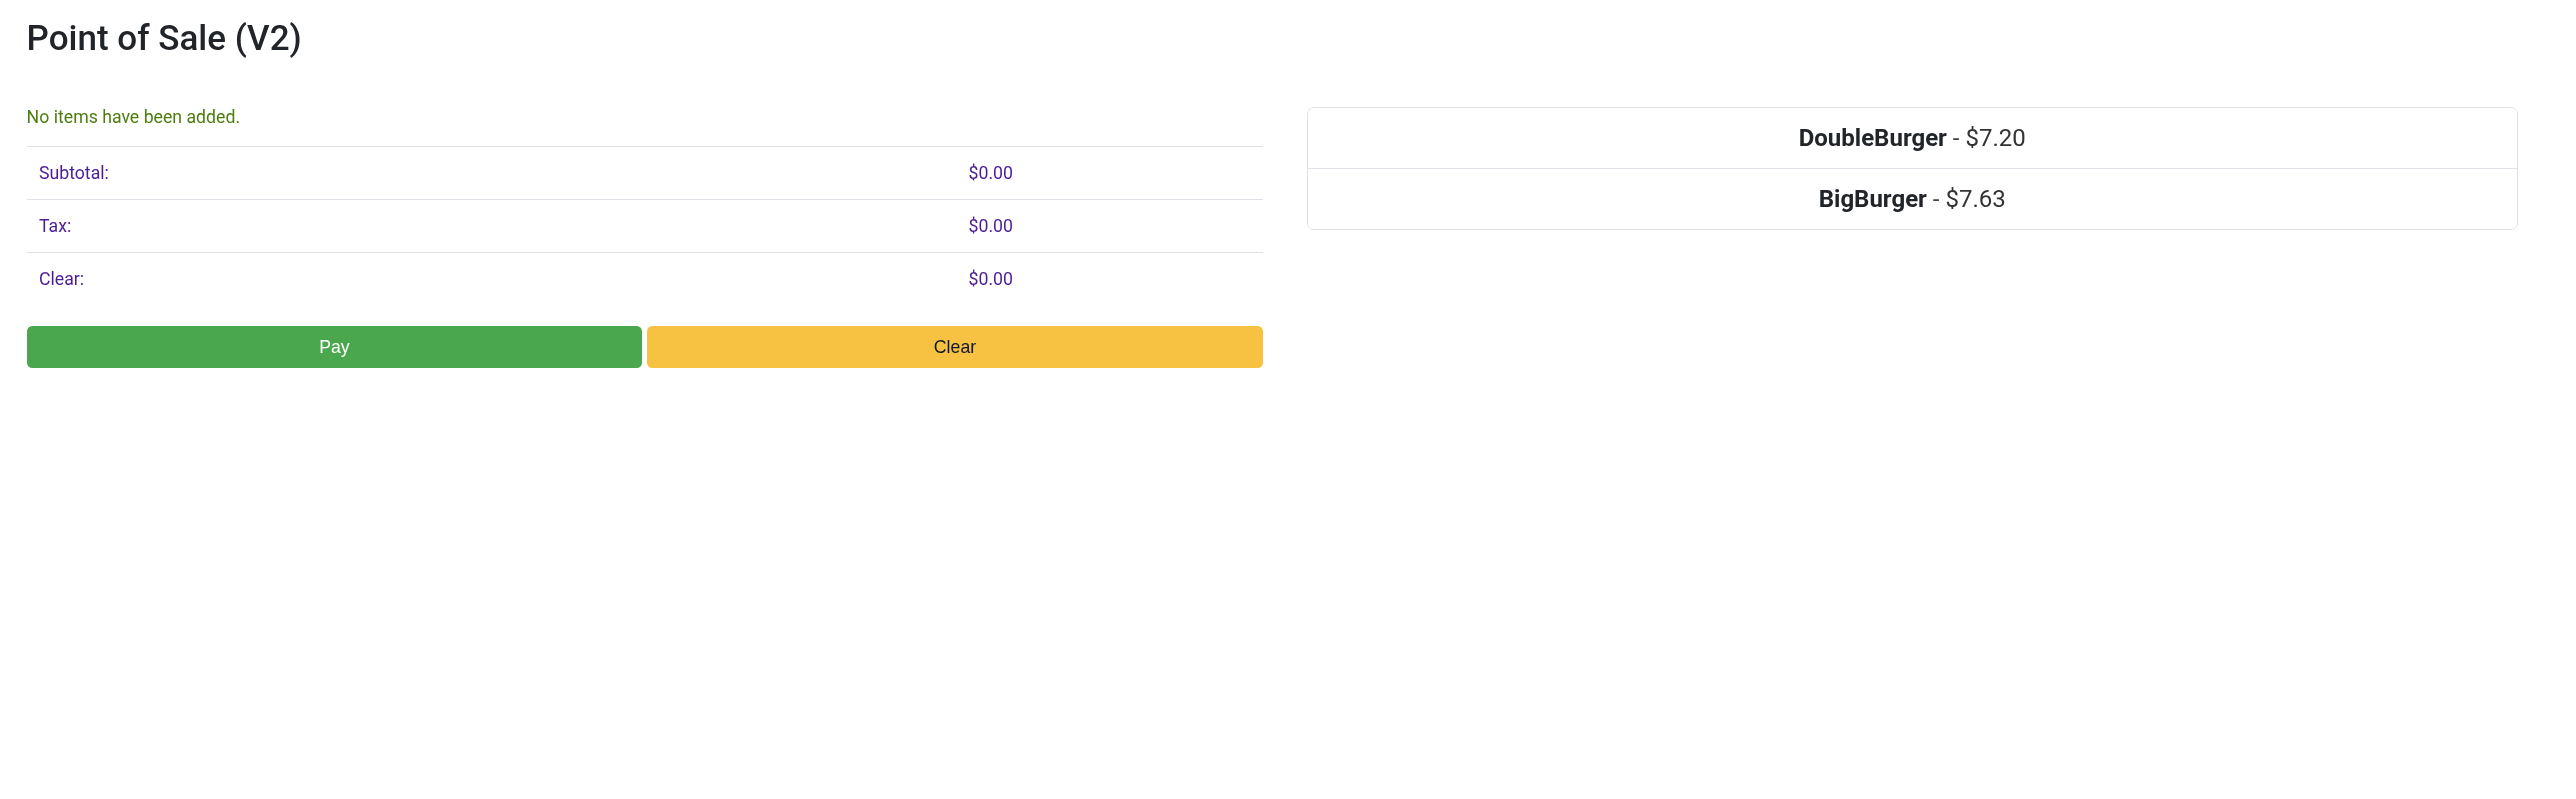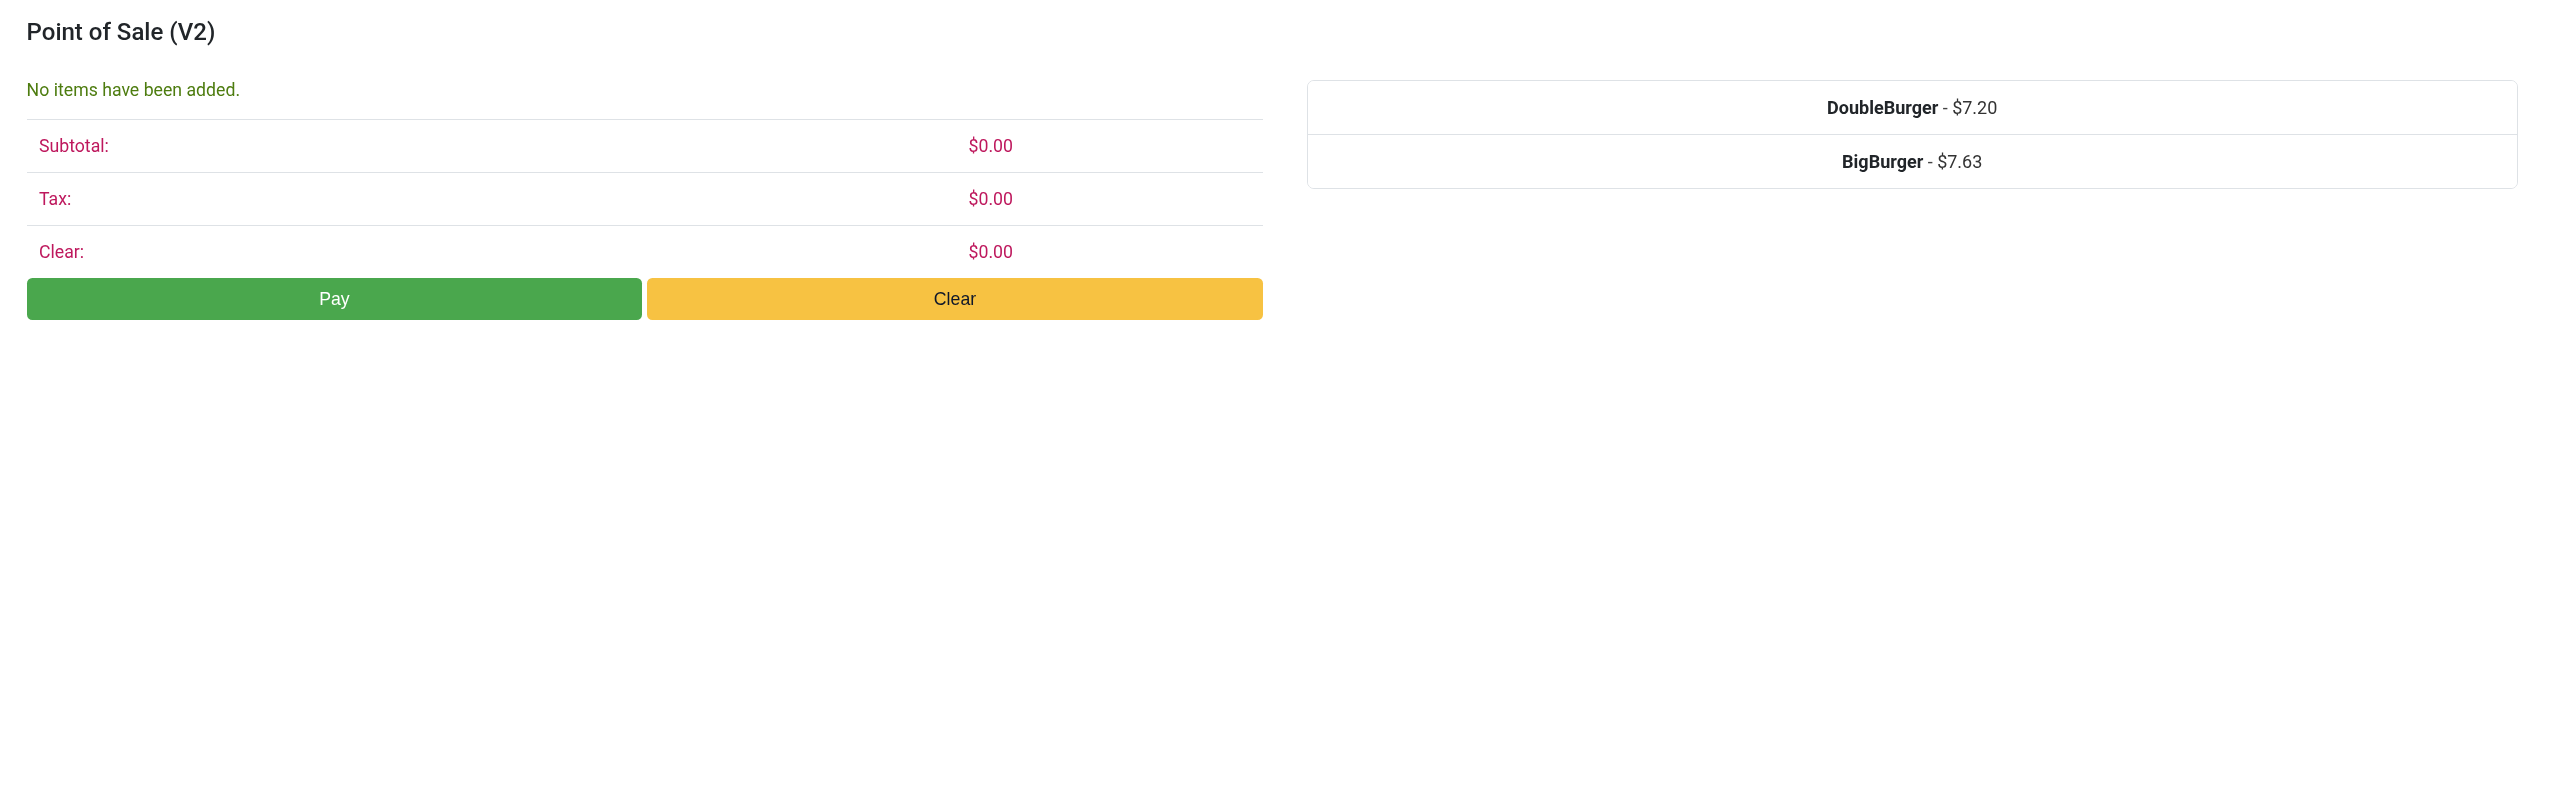--- a/index.html
+++ b/index.html
@@ -7,24 +7,24 @@
       margin: 0;
       padding: 0;
     }
     body {
       font-family: -apple-system, BlinkMacSystemFont, "Segoe UI", Roboto, "Helvetica Neue", Arial, sans-serif;
       background: #ffffff;
       color: #212529;
       padding: 17.7px 26.6px;
     }
     .page-title {
-      font-size: 24px;
+      font-size: 35px;
       font-weight: 500;
       color: #212529;
-      margin-bottom: 34px;
+      margin-bottom: 48px;
     }
     .layout {
       display: flex;
       gap: 44px;
       align-items: flex-start;
     }
     .left-col {
       flex: 0 0 49%;
     }
     .right-col {
@@ -39,31 +39,32 @@
     .summary-table {
       width: 100%;
       border-collapse: collapse;
     }
     .summary-table tr {
       border-top: 0.9px solid #dee2e6;
     }
     .summary-table td {
       padding: 16px 12.4px;
       font-size: 17.7px;
-      color: #be185d;
+      color: #4c1d95;
     }
     .summary-table td.label {
       width: 56%;
     }
     .summary-table td.value {
       text-align: center;
     }
     .button-row {
       display: flex;
       gap: 5px;
+      margin-top: 21px;
     }
     .btn {
       flex: 1;
       padding: 10.6px 0;
       font-size: 17.7px;
       border: none;
       border-radius: 5.3px;
       cursor: pointer;
       text-align: center;
     }
@@ -80,21 +81,21 @@
       color: #0f172a;
     }
     .product-list {
       border: 0.9px solid #dee2e6;
       border-radius: 7px;
       overflow: hidden;
     }
     .product-item {
       padding: 16px 17.7px;
       text-align: center;
-      font-size: 18px;
+      font-size: 24px;
       cursor: pointer;
       background: #fff;
     }
     .product-item + .product-item {
       border-top: 0.9px solid #dee2e6;
     }
     .product-name {
       font-weight: 700;
     }
     .product-sep {

